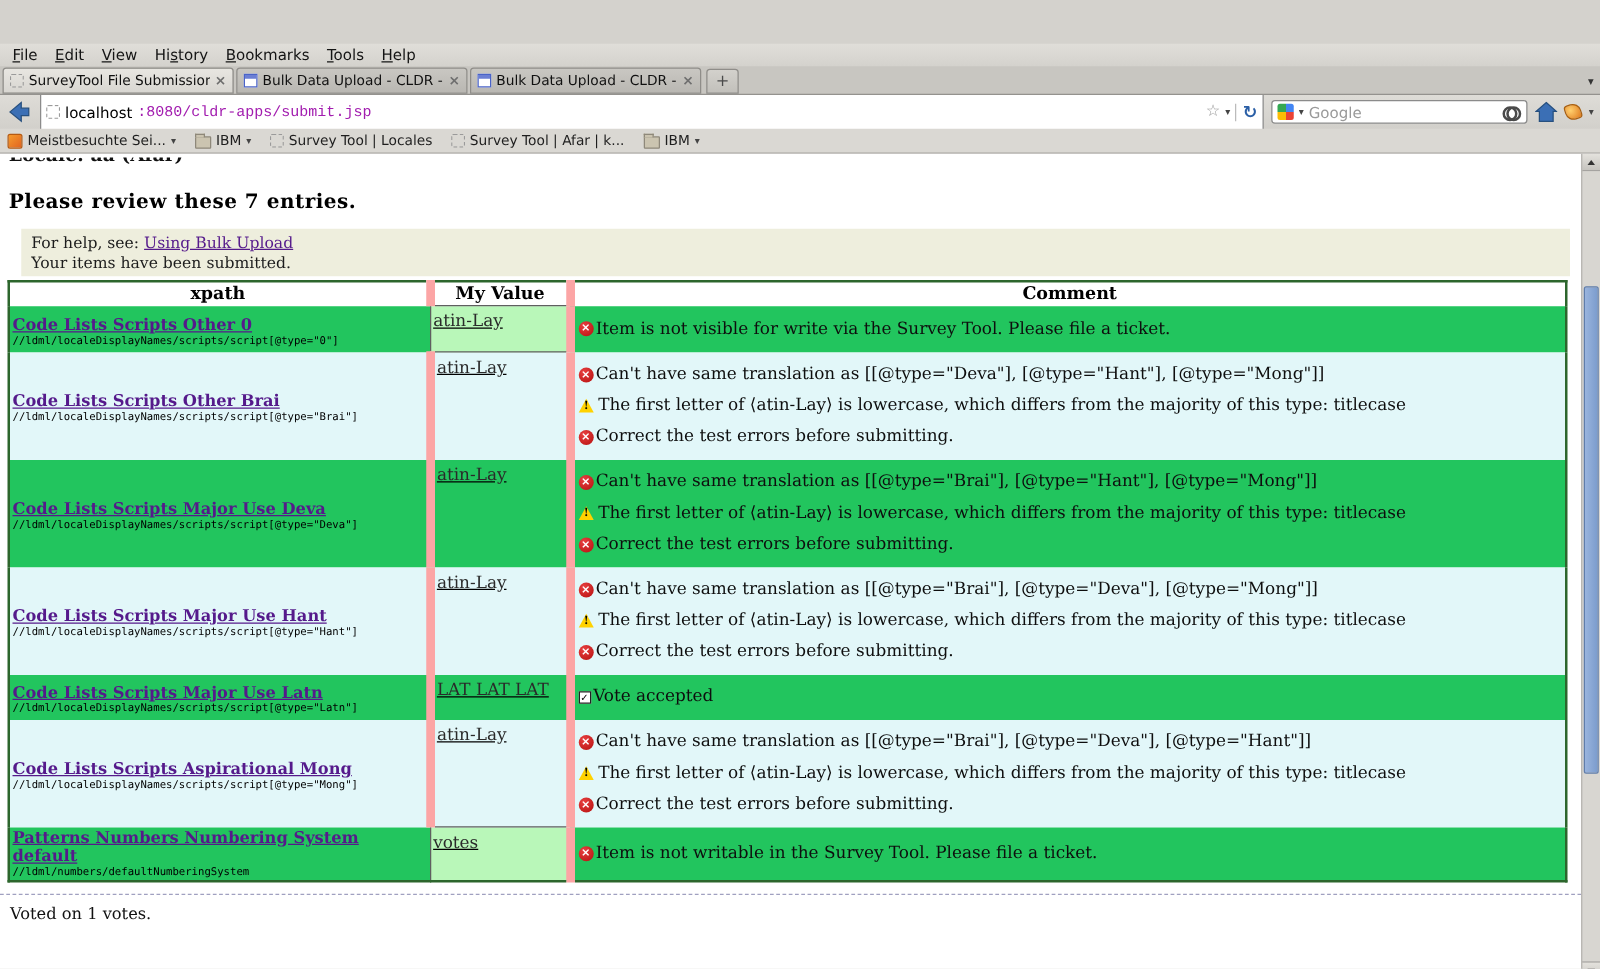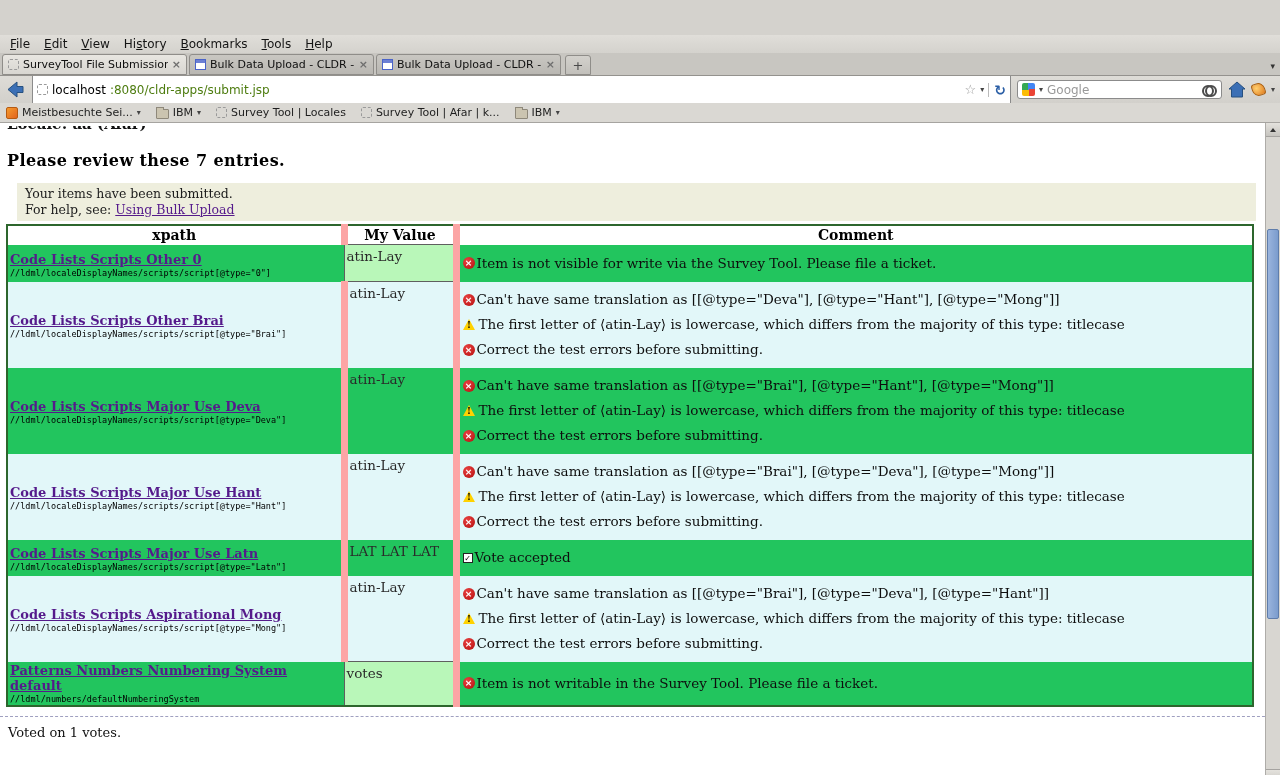--- a/index.html
+++ b/index.html
@@ -22,21 +22,21 @@
   .tab-close { color:#6e6e6e; font-weight:bold; font-size:11px; flex:none; }
   .newtab { width:26px; height:20px; margin-left:2px; border:1px solid #8f8d89; border-radius:3px 3px 0 0; background:linear-gradient(#d3d1cc,#c2c0bb); display:flex; align-items:center; justify-content:center; color:#4a4a4a; font-size:13px; }
   .tab-chevron { position:absolute; right:5px; bottom:4px; font-size:9px; color:#333; }
 
   
   .navbar { height:27px; background:linear-gradient(#dedcd7,#d2d0cb); display:flex; align-items:center; gap:6px; padding:0 5px; flex:none; }
   .back-btn { flex:none; display:flex; }
   .url-field { flex:1; height:35px; background:#fff; border:1px solid #8b8b8b; border-radius:3px; display:flex; align-items:center; padding:0 4px; gap:4px; min-width:0; font-size:12px; }
   .fav-placeholder { width:11px; height:11px; border:1px dashed #9a9a9a; border-radius:2px; flex:none; }
   .url-host { color:#000; white-space:nowrap; }
-  .url-rest { color:#4d7c0f; white-space:nowrap; }
+  .url-rest { color:#a21caf; white-space:nowrap;font-family:Liberation Mono, monospace; }
   .url-spacer { flex:1; }
   .ico-star { color:#9a9a9a; font-size:13px; line-height:1; }
   .chev { font-size:8px; color:#444; line-height:1; }
   .ico-reload { color:#2b5fa6; font-size:14px; font-weight:bold; border-left:1px solid #bbb; padding-left:5px; line-height:1; }
   .search-field { width:205px; height:19px; background:#fff; border:1px solid #8b8b8b; border-radius:3px; display:flex; align-items:center; gap:4px; padding:0 4px; flex:none; }
   .g-ico { width:13px; height:13px; border-radius:2px; flex:none; background:conic-gradient(#4285f4 0 25%, #ea4335 0 50%, #fbbc05 0 75%, #34a853 0); }
   .search-ph { flex:1; color:#999; font-size:12px; }
   .binoc { width:15px; height:9px; position:relative; flex:none; }
   .binoc::before,.binoc::after { content:""; position:absolute; top:0; width:8px; height:8px; border-radius:50%; border:2px solid #4a4a4a; }
   .binoc::before { left:0; } .binoc::after { right:0; }
@@ -61,21 +61,21 @@
   table.review { margin:3px 0 0 6px; width:1248px; table-layout:fixed; border-collapse:collapse; border:2px solid #2d662d; }
   col.c1 { width:337px; } col.c2 { width:112px; } col.c3 { width:auto; }
   .review th { font:bold 14px "DejaVu Serif",serif; padding:1px 0; background:#fff; color:#000; }
   .review td { background:#22c55e; vertical-align:middle; }
   .review td + td, .review th + th { border-left:7px solid #fca5a5; }
   tr.shade-cyan td { background:#e2f7f9; }
   tr.single { height:26px; } tr.multi { height:86px; }
   td.xcell { padding:1px 2px; }
   .xlink { font:bold 13px/15px "DejaVu Serif",serif; color:#551a8b; text-decoration:underline; cursor:pointer; display:inline-block; }
   .xpath-mono { font:8.5px/10px "DejaVu Sans Mono",monospace; color:#000; }
-  td.valcell { vertical-align:top; padding:1px 3px 16px 2px; }
+  td.valcell { vertical-align:top; padding:1px 3px 16px 2px;text-decoration:underline; }
   td.valcell.green { background:#b9f7b9; border:1px solid #5f5f5f; }
   .val { font:13.5px/16px "DejaVu Serif",serif; color:#2a2a2a; }
   td.ccell { padding:0 0 0 3px; }
   .cmt { display:flex; align-items:center; gap:2px; margin:10px 0; }
   tr.single .cmt { margin:2px 0; }
   .cmt-text { font:13.5px/15px "DejaVu Serif",serif; color:#0e0e0e; }
   .ic-err { flex:none; width:12px; height:12px; border-radius:50%; background:radial-gradient(circle at 35% 30%,#e84040,#b50f0f); color:#fff; font:bold 9px/12px "DejaVu Sans",sans-serif; text-align:center; }
   .ic-warn { flex:none; width:13px; height:11px; position:relative; margin-right:1px; }
   .ic-warn::before { content:""; position:absolute; left:0; top:0; border-left:6.5px solid transparent; border-right:6.5px solid transparent; border-bottom:11px solid #ffd200; }
   .ic-warn::after { content:"!"; position:absolute; left:0; right:0; top:1px; text-align:center; font:bold 9px "DejaVu Serif",serif; color:#000; }
@@ -196,22 +196,22 @@
         <span class="chev">▾</span>
       </span>
     </div>
 
   <div class="content">
     <div class="clip-head">
         <span>Locale: aa (Afar)</span>
       </div>
     <div class="page-title">Please review these 7 entries.</div>
     <div class="notice">
+      <div><span>For help, see: </span><a class="plink">Using Bulk Upload</a></div>
       <div>Your items have been submitted.</div>
-      <div><span>For help, see: </span><a class="plink">Using Bulk Upload</a></div>
     </div>
 
     <table class="review">
       <colgroup>
           <col class="c1">
           <col class="c2">
           <col class="c3">
         </colgroup>
       <thead>
         <tr>

